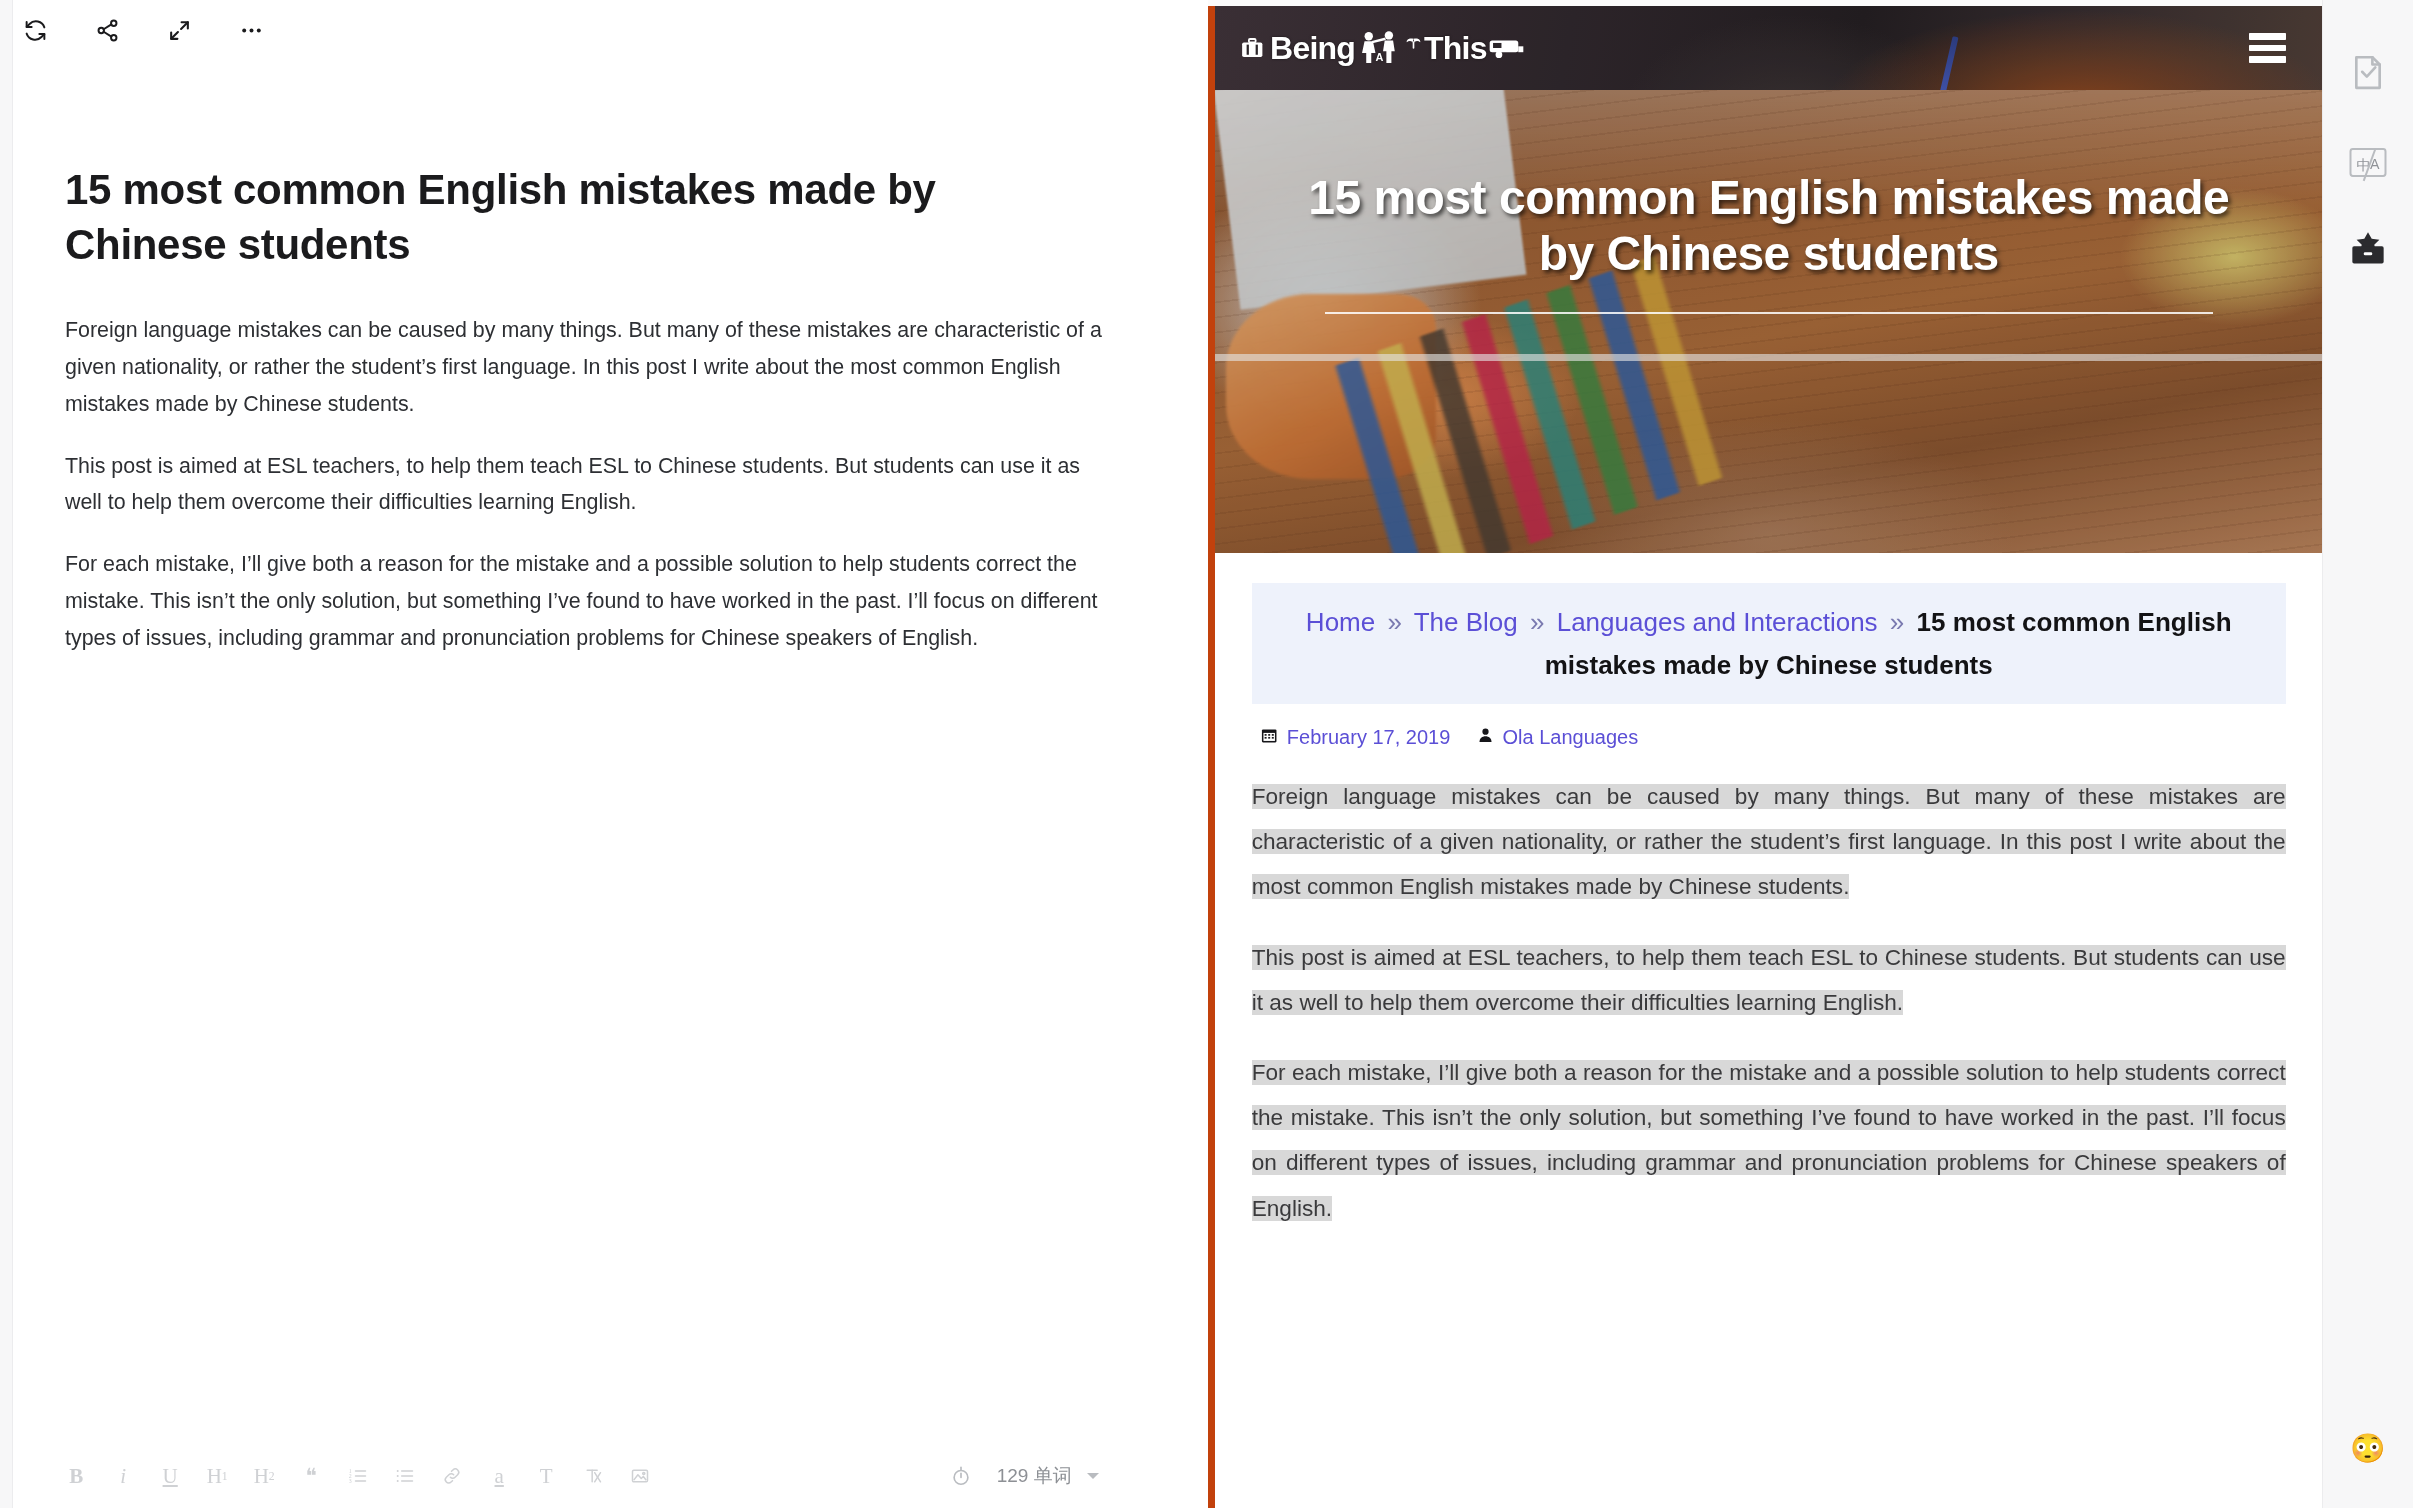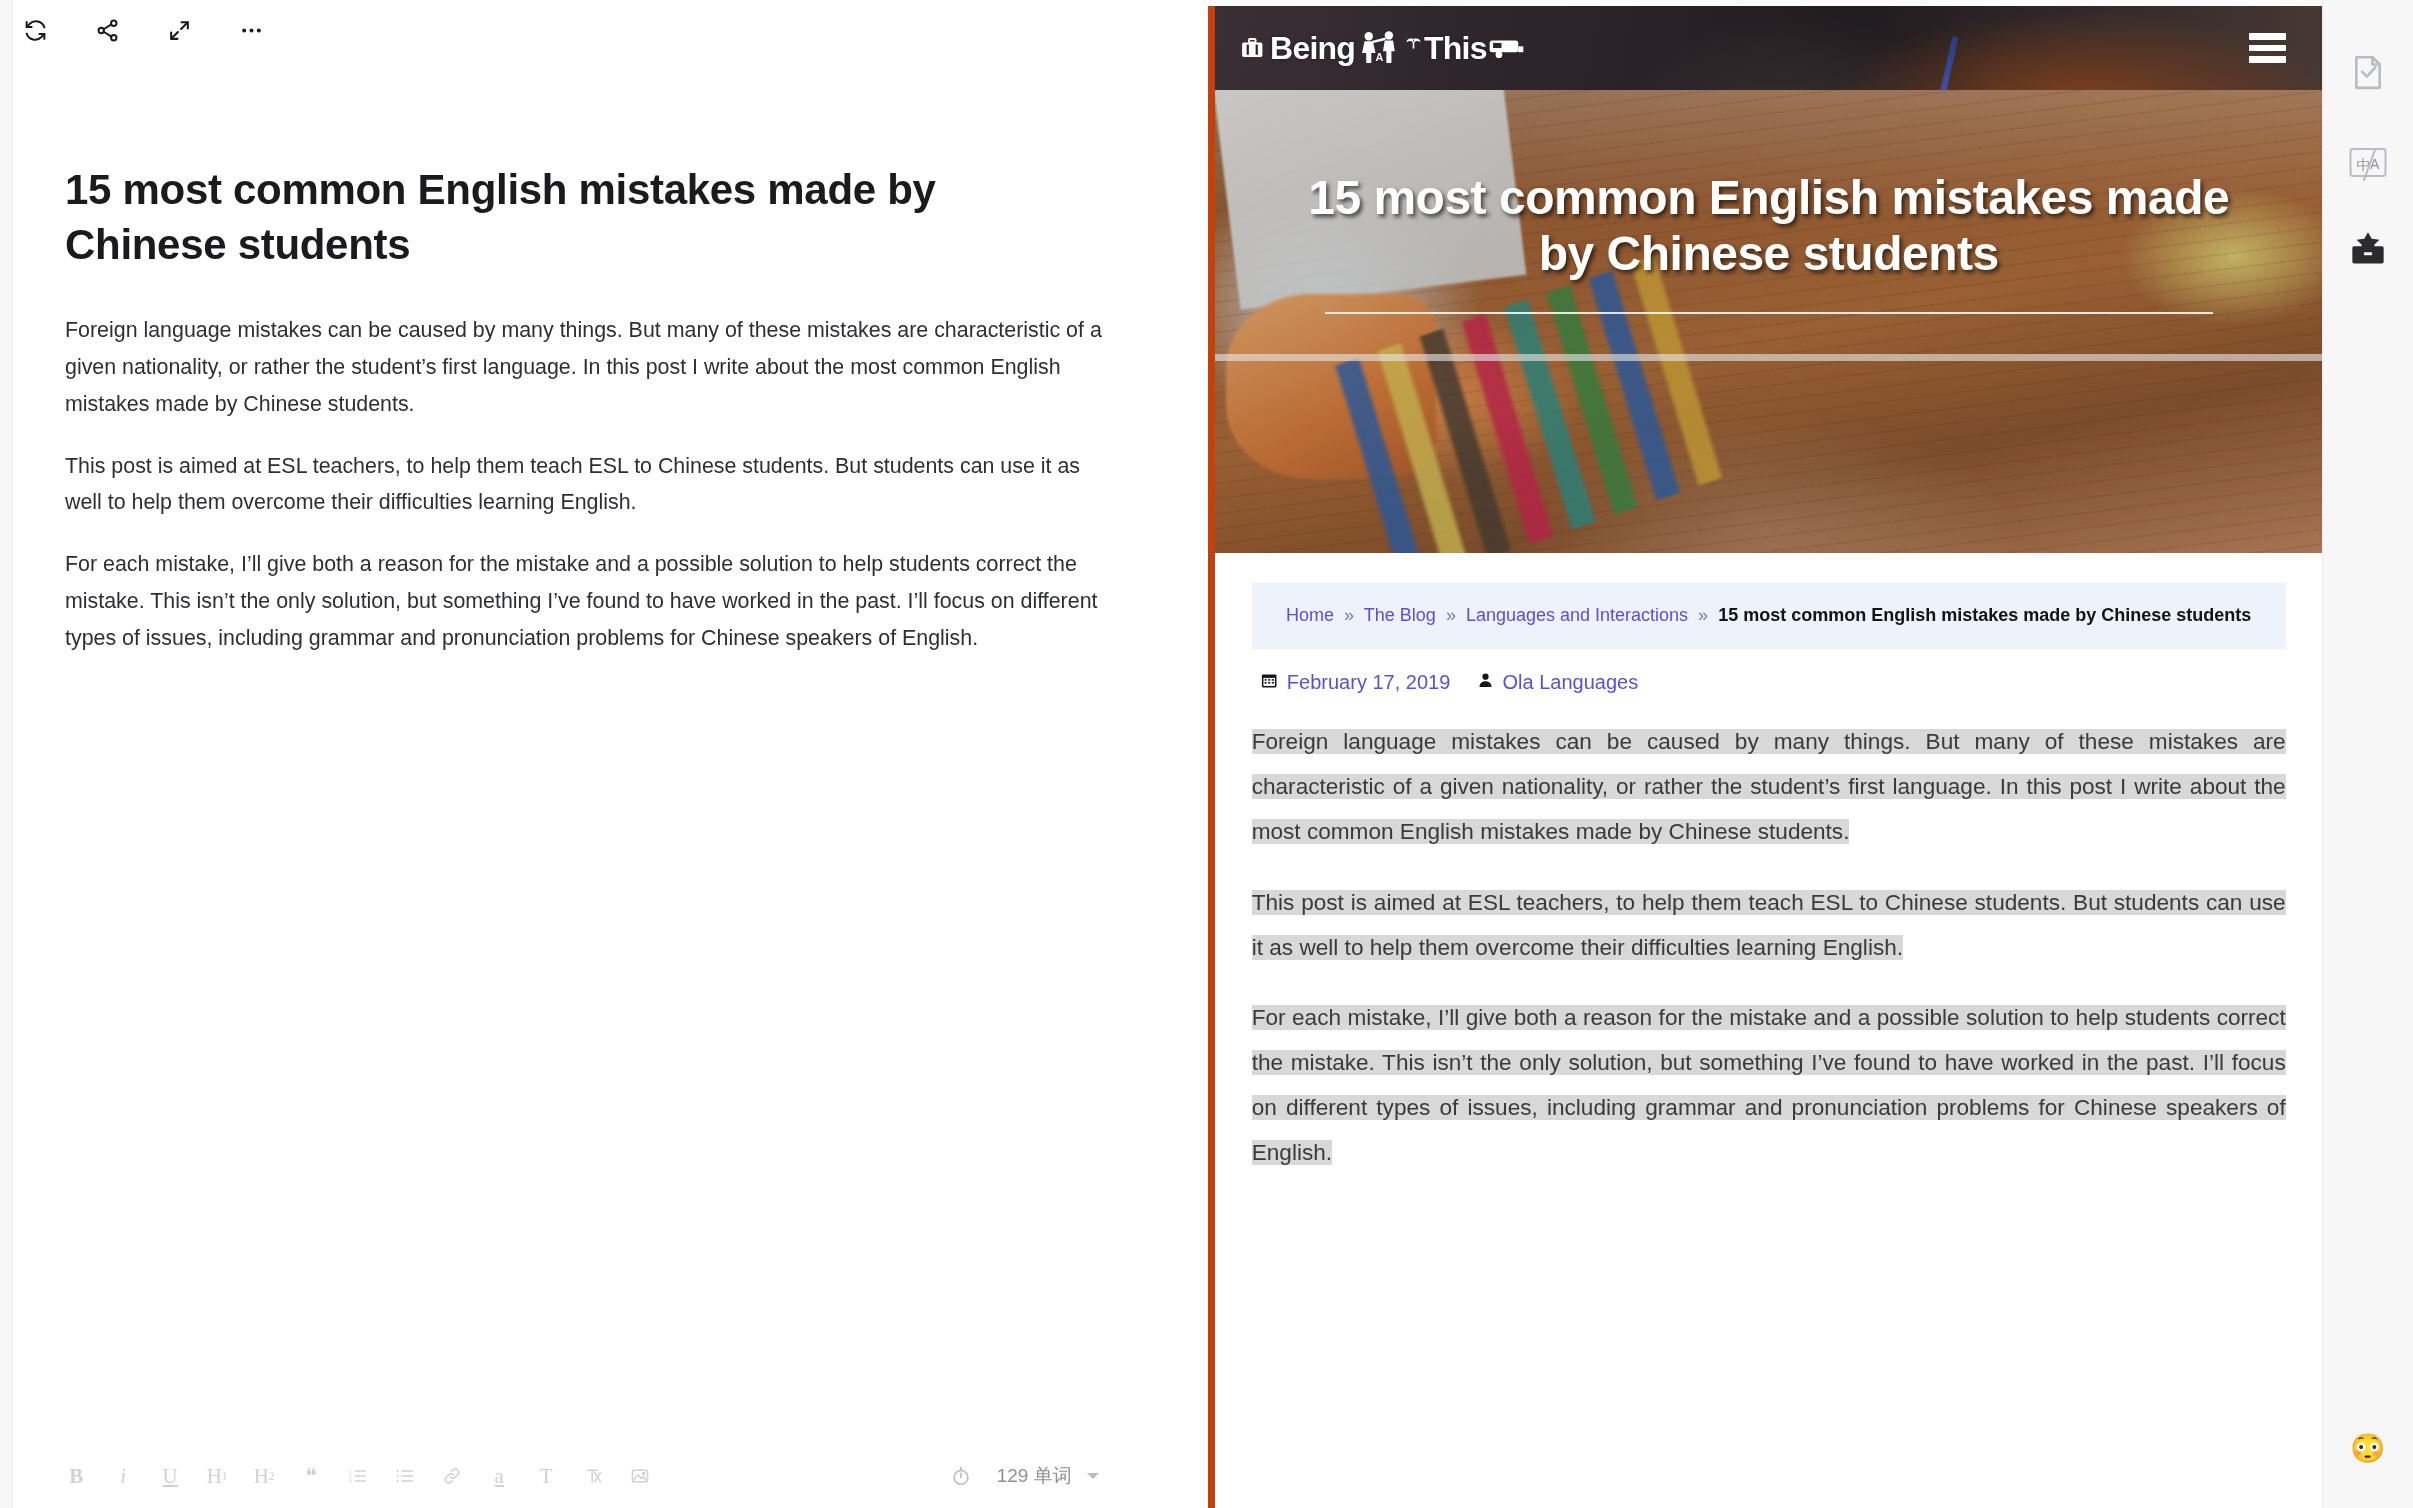--- a/index.html
+++ b/index.html
@@ -284,21 +284,21 @@
     text-shadow: 1.7px 1.7px 3.4px rgba(0,0,0,.6);
   }
 
   
   #article {
     padding: 30px 37px 0 37px;
   }
   #breadcrumb {
     background: #eef2fb;
     padding: 18.4px 17px;
-    font-size: 18px;
+    font-size: 26px;
     line-height: 1.62;
     text-align: center;
     color: #19191b;
   }
   #breadcrumb .crumb-link { color: #5b4fd6; cursor: pointer; }
   #breadcrumb .crumb-sep { color: #7a7ab0; margin: 0 5px; }
   #breadcrumb .crumb-current { font-weight: 700; color: #131315; }
 
   #meta {
     margin: 22px 0 25px 8.4px;

